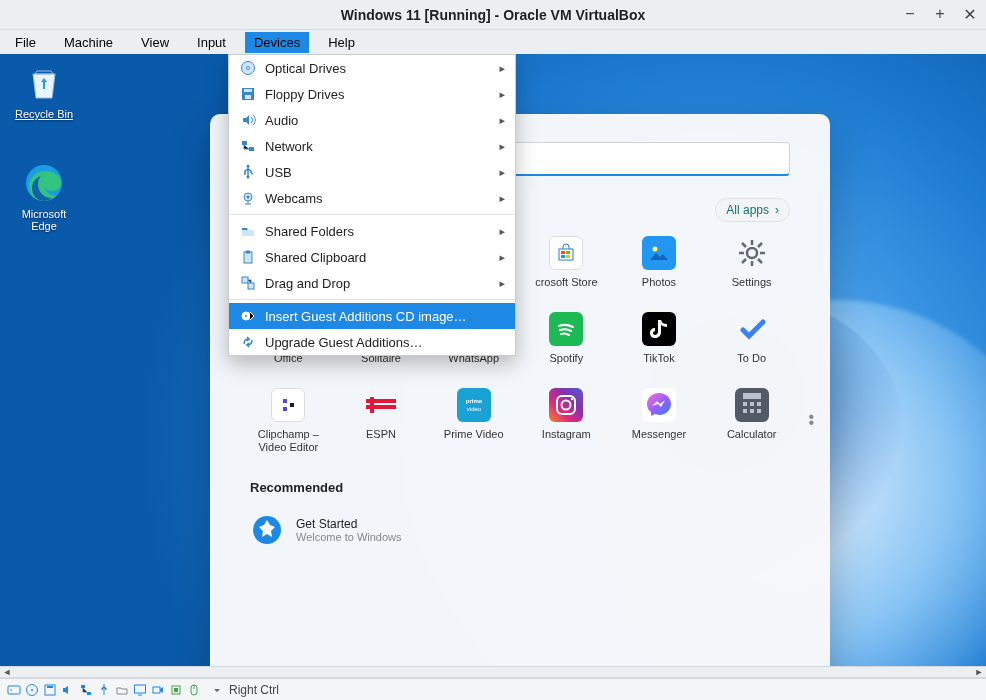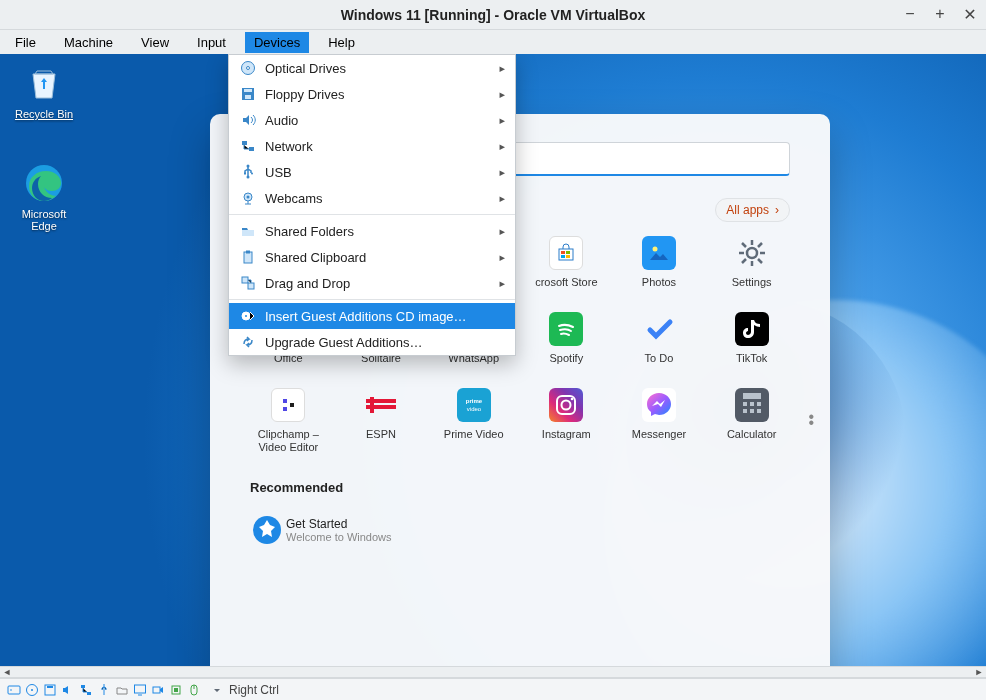--- a/index.html
+++ b/index.html
@@ -34,28 +34,28 @@
   .desktop-icon .iconimg { width:42px; height:42px; margin:0 auto 4px; display:flex; align-items:center; justify-content:center;}
   .di-recycle { left:8px; top:8px;text-decoration:underline;}
   .di-edge { left:8px; top:108px;}
   svg { display:block; }
 
   
   .start-panel { position:absolute; left:210px; top:60px; width:620px; height:585px; background:rgba(247,248,250,.98); border-radius:10px 10px 0 0; box-shadow:0 18px 40px rgba(0,0,0,.25); padding:28px 34px 18px;}
   .search-box { width:540px; height:34px; border:1px solid #cfd4d9; border-bottom:2px solid #1e88e5; border-radius:4px; background:#fff; margin:0 auto 22px; padding:7px 10px; font-size:13px; color:#666;}
   .sp-header { display:flex; align-items:center; justify-content:space-between; font-size:13px; margin-bottom:14px; padding:0 6px;}
   .sp-header .pinned { font-weight:600; color:#222;}
-  .all-apps { font-size:12px; background:#f2f4f6; border:1px solid #dfe2e5; border-radius:12px; padding:4px 10px; cursor:pointer; color:#c2410c; display:inline-flex; align-items:center; gap:6px;}
+  .all-apps { font-size:12px; background:#f2f4f6; border:1px solid #dfe2e5; border-radius:12px; padding:4px 10px; cursor:pointer; color:#0f766e; display:inline-flex; align-items:center; gap:6px;}
   .app-grid { display:grid; grid-template-columns: repeat(6, 1fr); gap:10px 4px; margin-bottom:26px;}
   .app-tile { text-align:center; font-size:11px; color:#333; cursor:pointer;}
   .app-tile .tileicon { width:34px; height:34px; margin:0 auto 6px; border-radius:6px; display:flex; align-items:center; justify-content:center;}
   .app-tile .label { line-height:1.15; height:26px; overflow:hidden;}
   .more-dots { position:absolute; right:16px; top:300px; color:#888; font-size:16px; line-height:6px; letter-spacing:0;}
   .recommended-h { font-size:13px; font-weight:700; margin:8px 0 14px 6px; color:#222;}
-  .rec-item { display:flex; align-items:center; gap:2px; padding:4px 6px; cursor:pointer;}
+  .rec-item { display:flex; align-items:center; gap:12px; padding:4px 6px; cursor:pointer;}
   .rec-item .riconimg { width:34px; height:34px; display:flex; align-items:center; justify-content:center;}
   .rec-item .rt { font-size:12px; color:#222;}
   .rec-item .rs { font-size:11px; color:#888;}
 
   
   .dropdown { position:absolute; left:206px; top:0px; width:288px; background:#fff; border:1px solid #c7ccd1; box-shadow:0 8px 20px rgba(0,0,0,.25); font-size:13px; color:#222; z-index:120;margin-left:22px;}
   .dd-item { display:flex; align-items:center; gap:8px; padding:5px 10px; cursor:pointer; position:relative; height:26px;}
   .dd-item.selected { background:#1e88e5; color:#fff;}
   .dd-item .ddicon { width:18px; height:18px; flex-shrink:0; display:flex; align-items:center; justify-content:center; }
   .dd-item .arrow { position:absolute; right:10px; font-size:11px; color:#555;}
@@ -216,34 +216,34 @@
               <g stroke="#fff" stroke-width="2" fill="none" stroke-linecap="round">
                 <path d="M8 12c5-2 10-1 14 1"></path>
                 <path d="M9 16c4-1 8-1 11 1"></path>
                 <path d="M10 20c3-1 6 0 8 1"></path>
               </g>
             </svg>
           </div>
         <div class="label">Spotify</div>
       </div>
       <div class="app-tile">
+        <div class="tileicon bg-tiktok">
+            <svg width="30" height="30" viewBox="0 0 30 30">
+              <path fill="#fff" d="M17 6c1 3 3 4 6 4v3c-2 0-4-1-6-2v7c0 4-3 6-6 6s-5-2-5-5 2-5 5-5v3c-1 0-2 1-2 2s1 2 2 2 3-1 3-3V6z"></path>
+            </svg>
+          </div>
+        <div class="label">TikTok</div>
+      </div>
+      <div class="app-tile">
         <div class="tileicon">
             <svg width="30" height="30" viewBox="0 0 30 30">
               <path fill="none" stroke="#3b82f6" stroke-width="5" stroke-linecap="round" d="M6 16l6 6L26 8"></path>
             </svg>
           </div>
         <div class="label">To Do</div>
-      </div>
-      <div class="app-tile">
-        <div class="tileicon bg-tiktok">
-            <svg width="30" height="30" viewBox="0 0 30 30">
-              <path fill="#fff" d="M17 6c1 3 3 4 6 4v3c-2 0-4-1-6-2v7c0 4-3 6-6 6s-5-2-5-5 2-5 5-5v3c-1 0-2 1-2 2s1 2 2 2 3-1 3-3V6z"></path>
-            </svg>
-          </div>
-        <div class="label">TikTok</div>
       </div>
 
       <div class="app-tile">
         <div class="tileicon" style="background:#fff;border:1px solid #ddd">
             <svg width="22" height="22" viewBox="0 0 22 22">
               <path fill="#4f46e5" d="M6 5h4v4H6zM6 13h4v4H6z"></path>
               <path fill="#1e1e1e" d="M13 9h4v4h-4z"></path>
             </svg>
           </div>
         <div class="label">Clipchamp – Video Editor</div>

